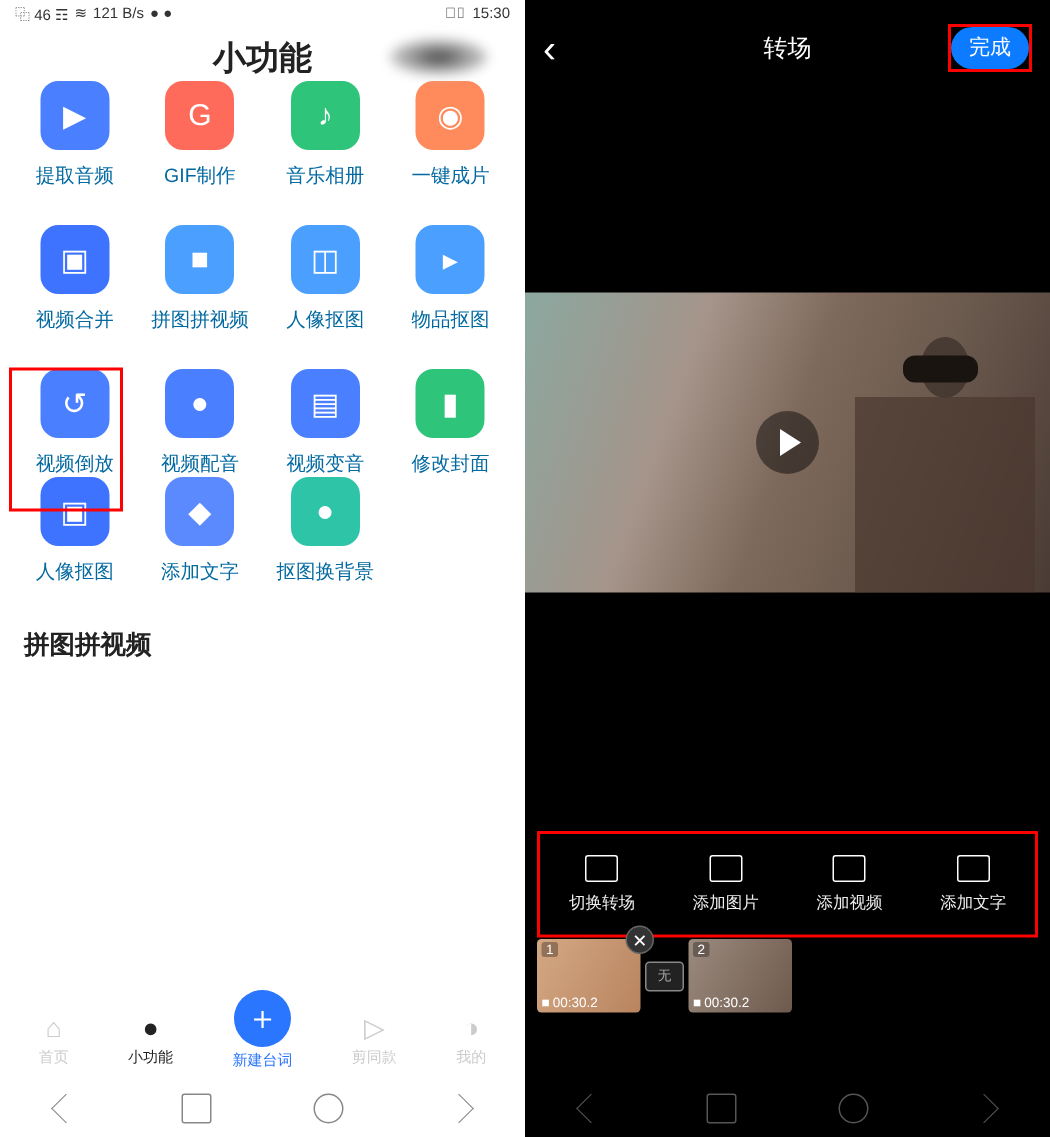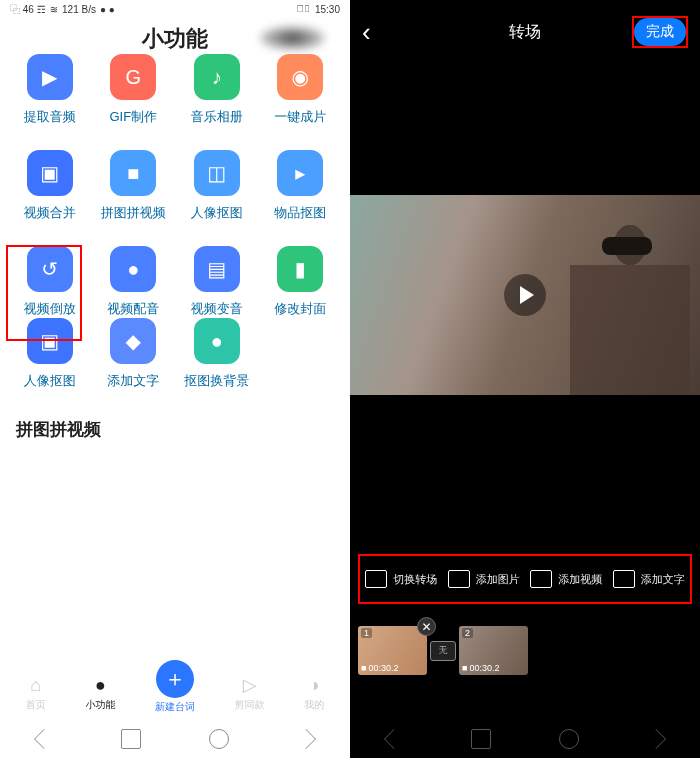--- a/index.html
+++ b/index.html
@@ -227,20 +227,21 @@
     top: 554px;
     left: 8px;
     right: 8px;
     border: 2px solid #f00;
     display: flex;
     justify-content: space-around;
     padding: 14px 0;
   }
   .tool-item {
     display: flex;
+    flex-direction: column;
     align-items: center;
     gap: 6px;
     color: #eee;
     font-size: 11px;
   }
   .tool-icon {
     width: 22px;
     height: 18px;
     border: 1.5px solid #fff;
     border-radius: 2px;

